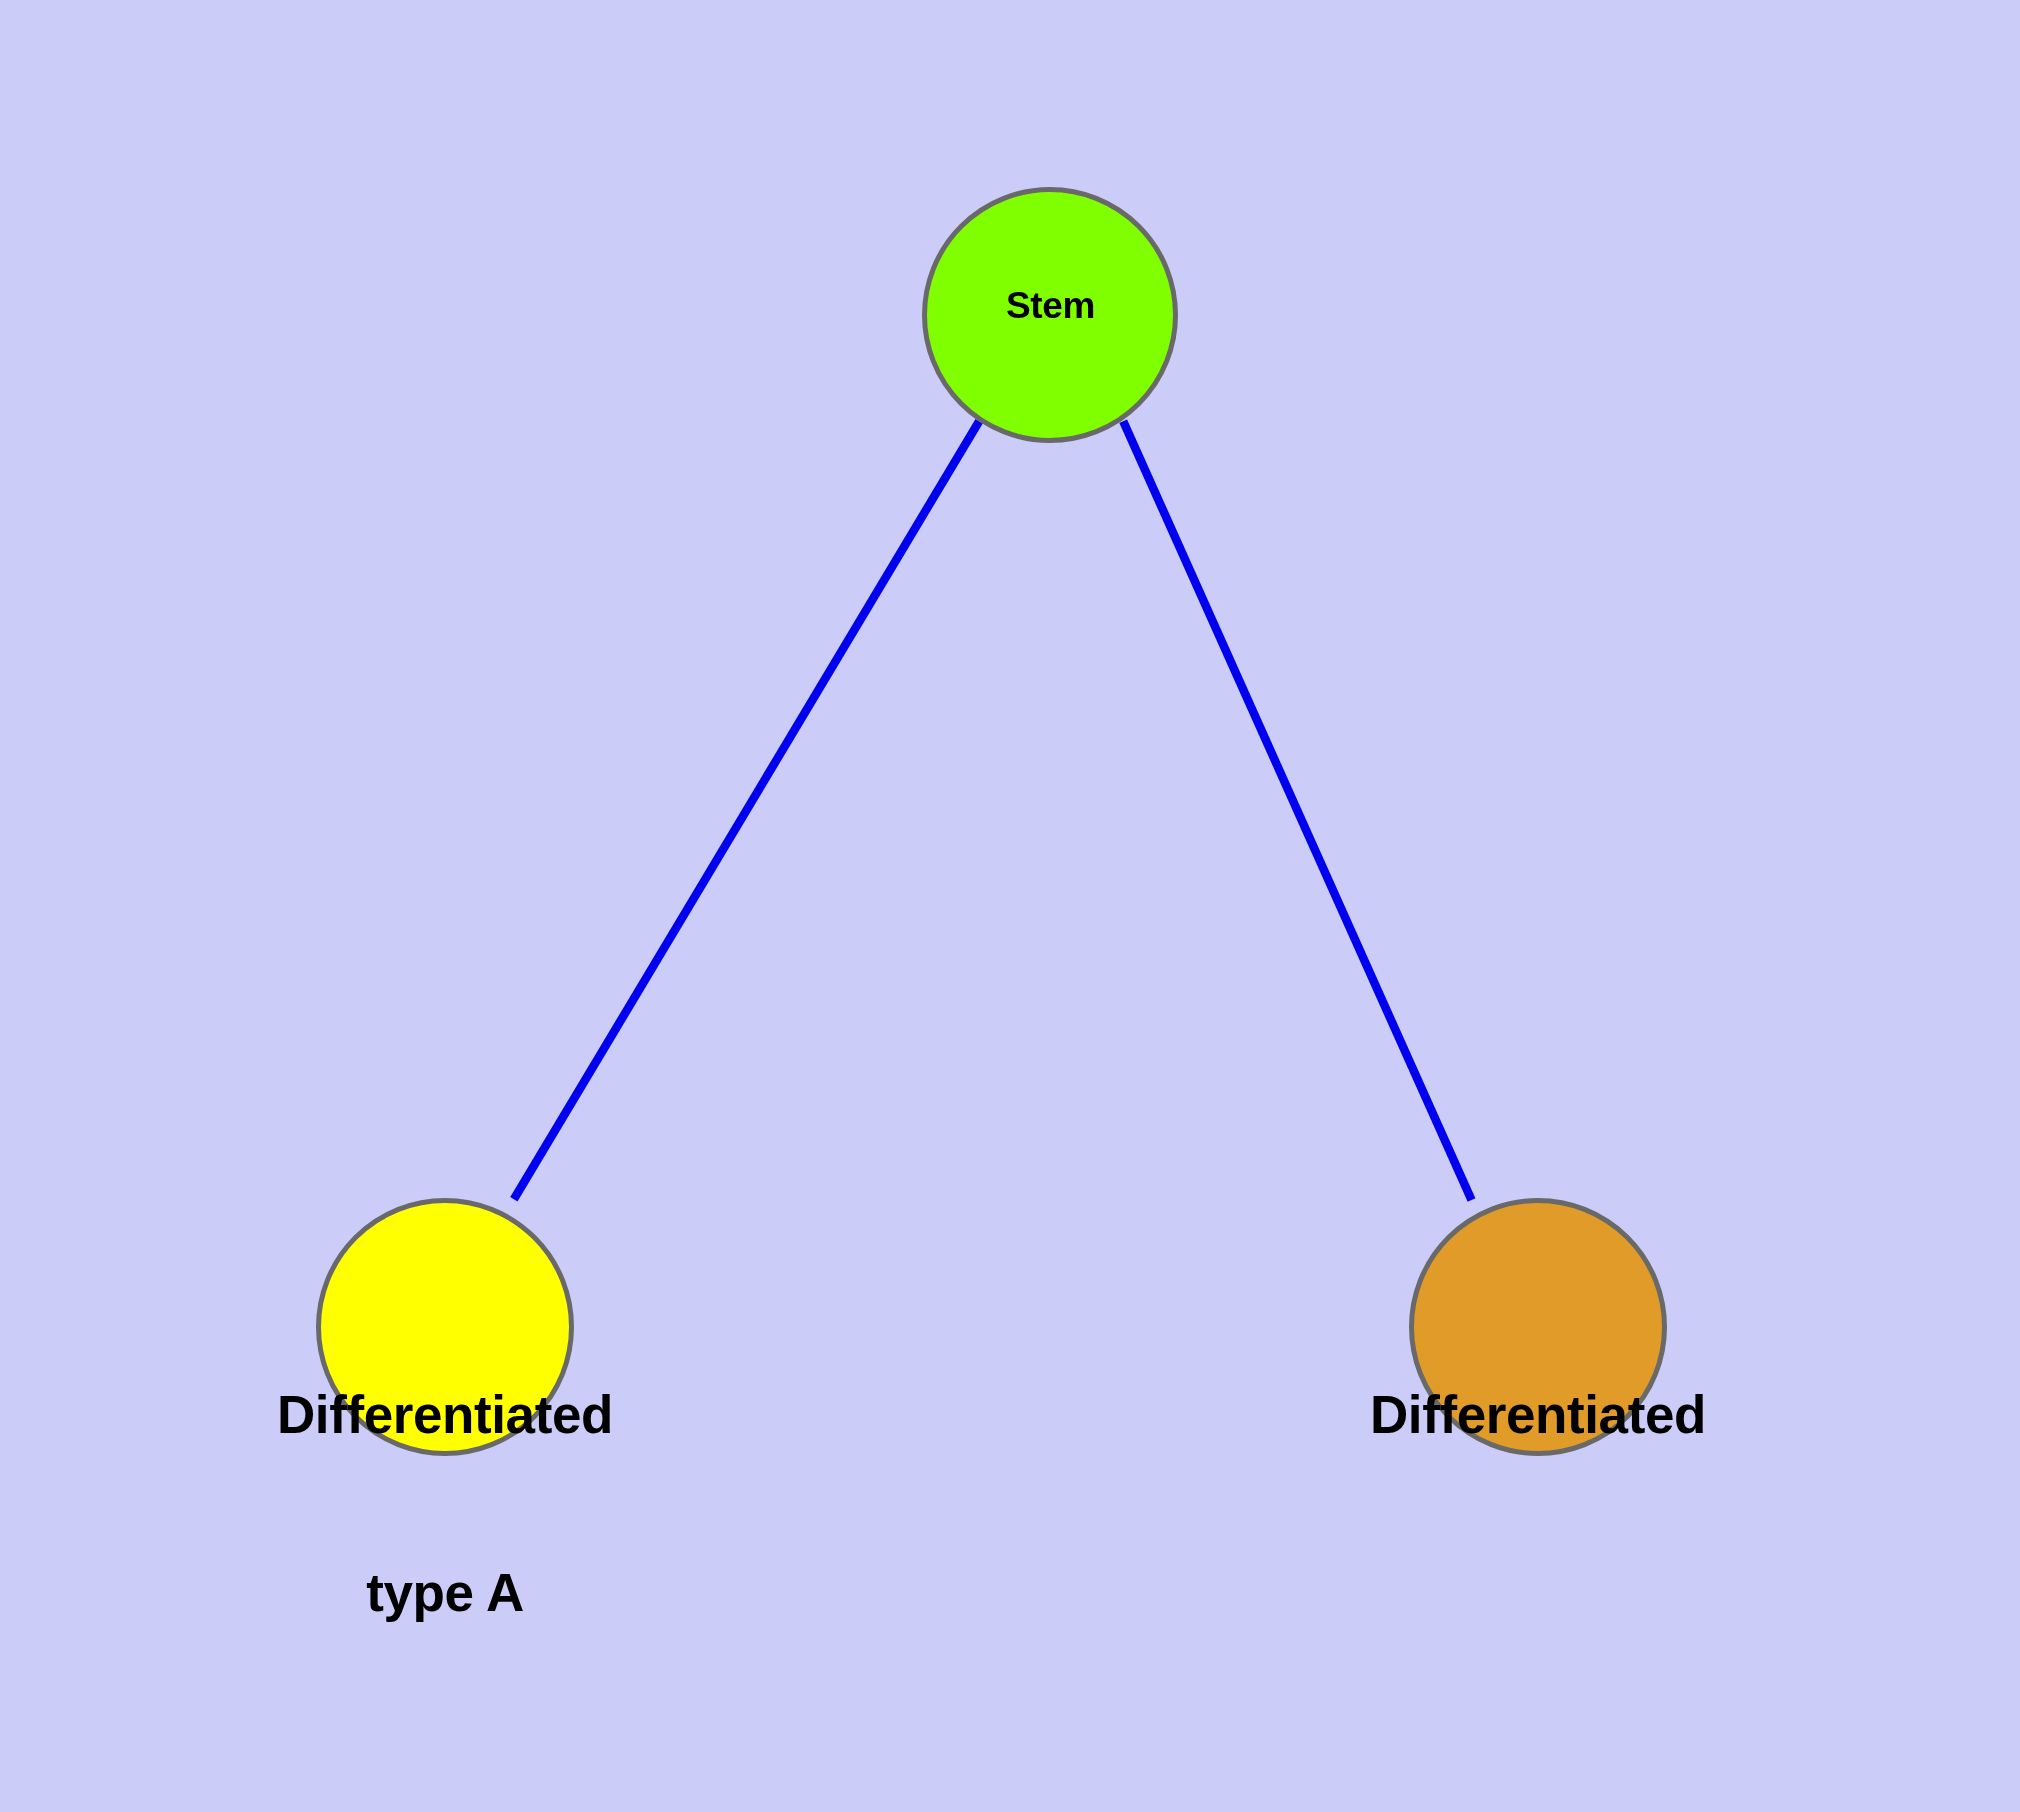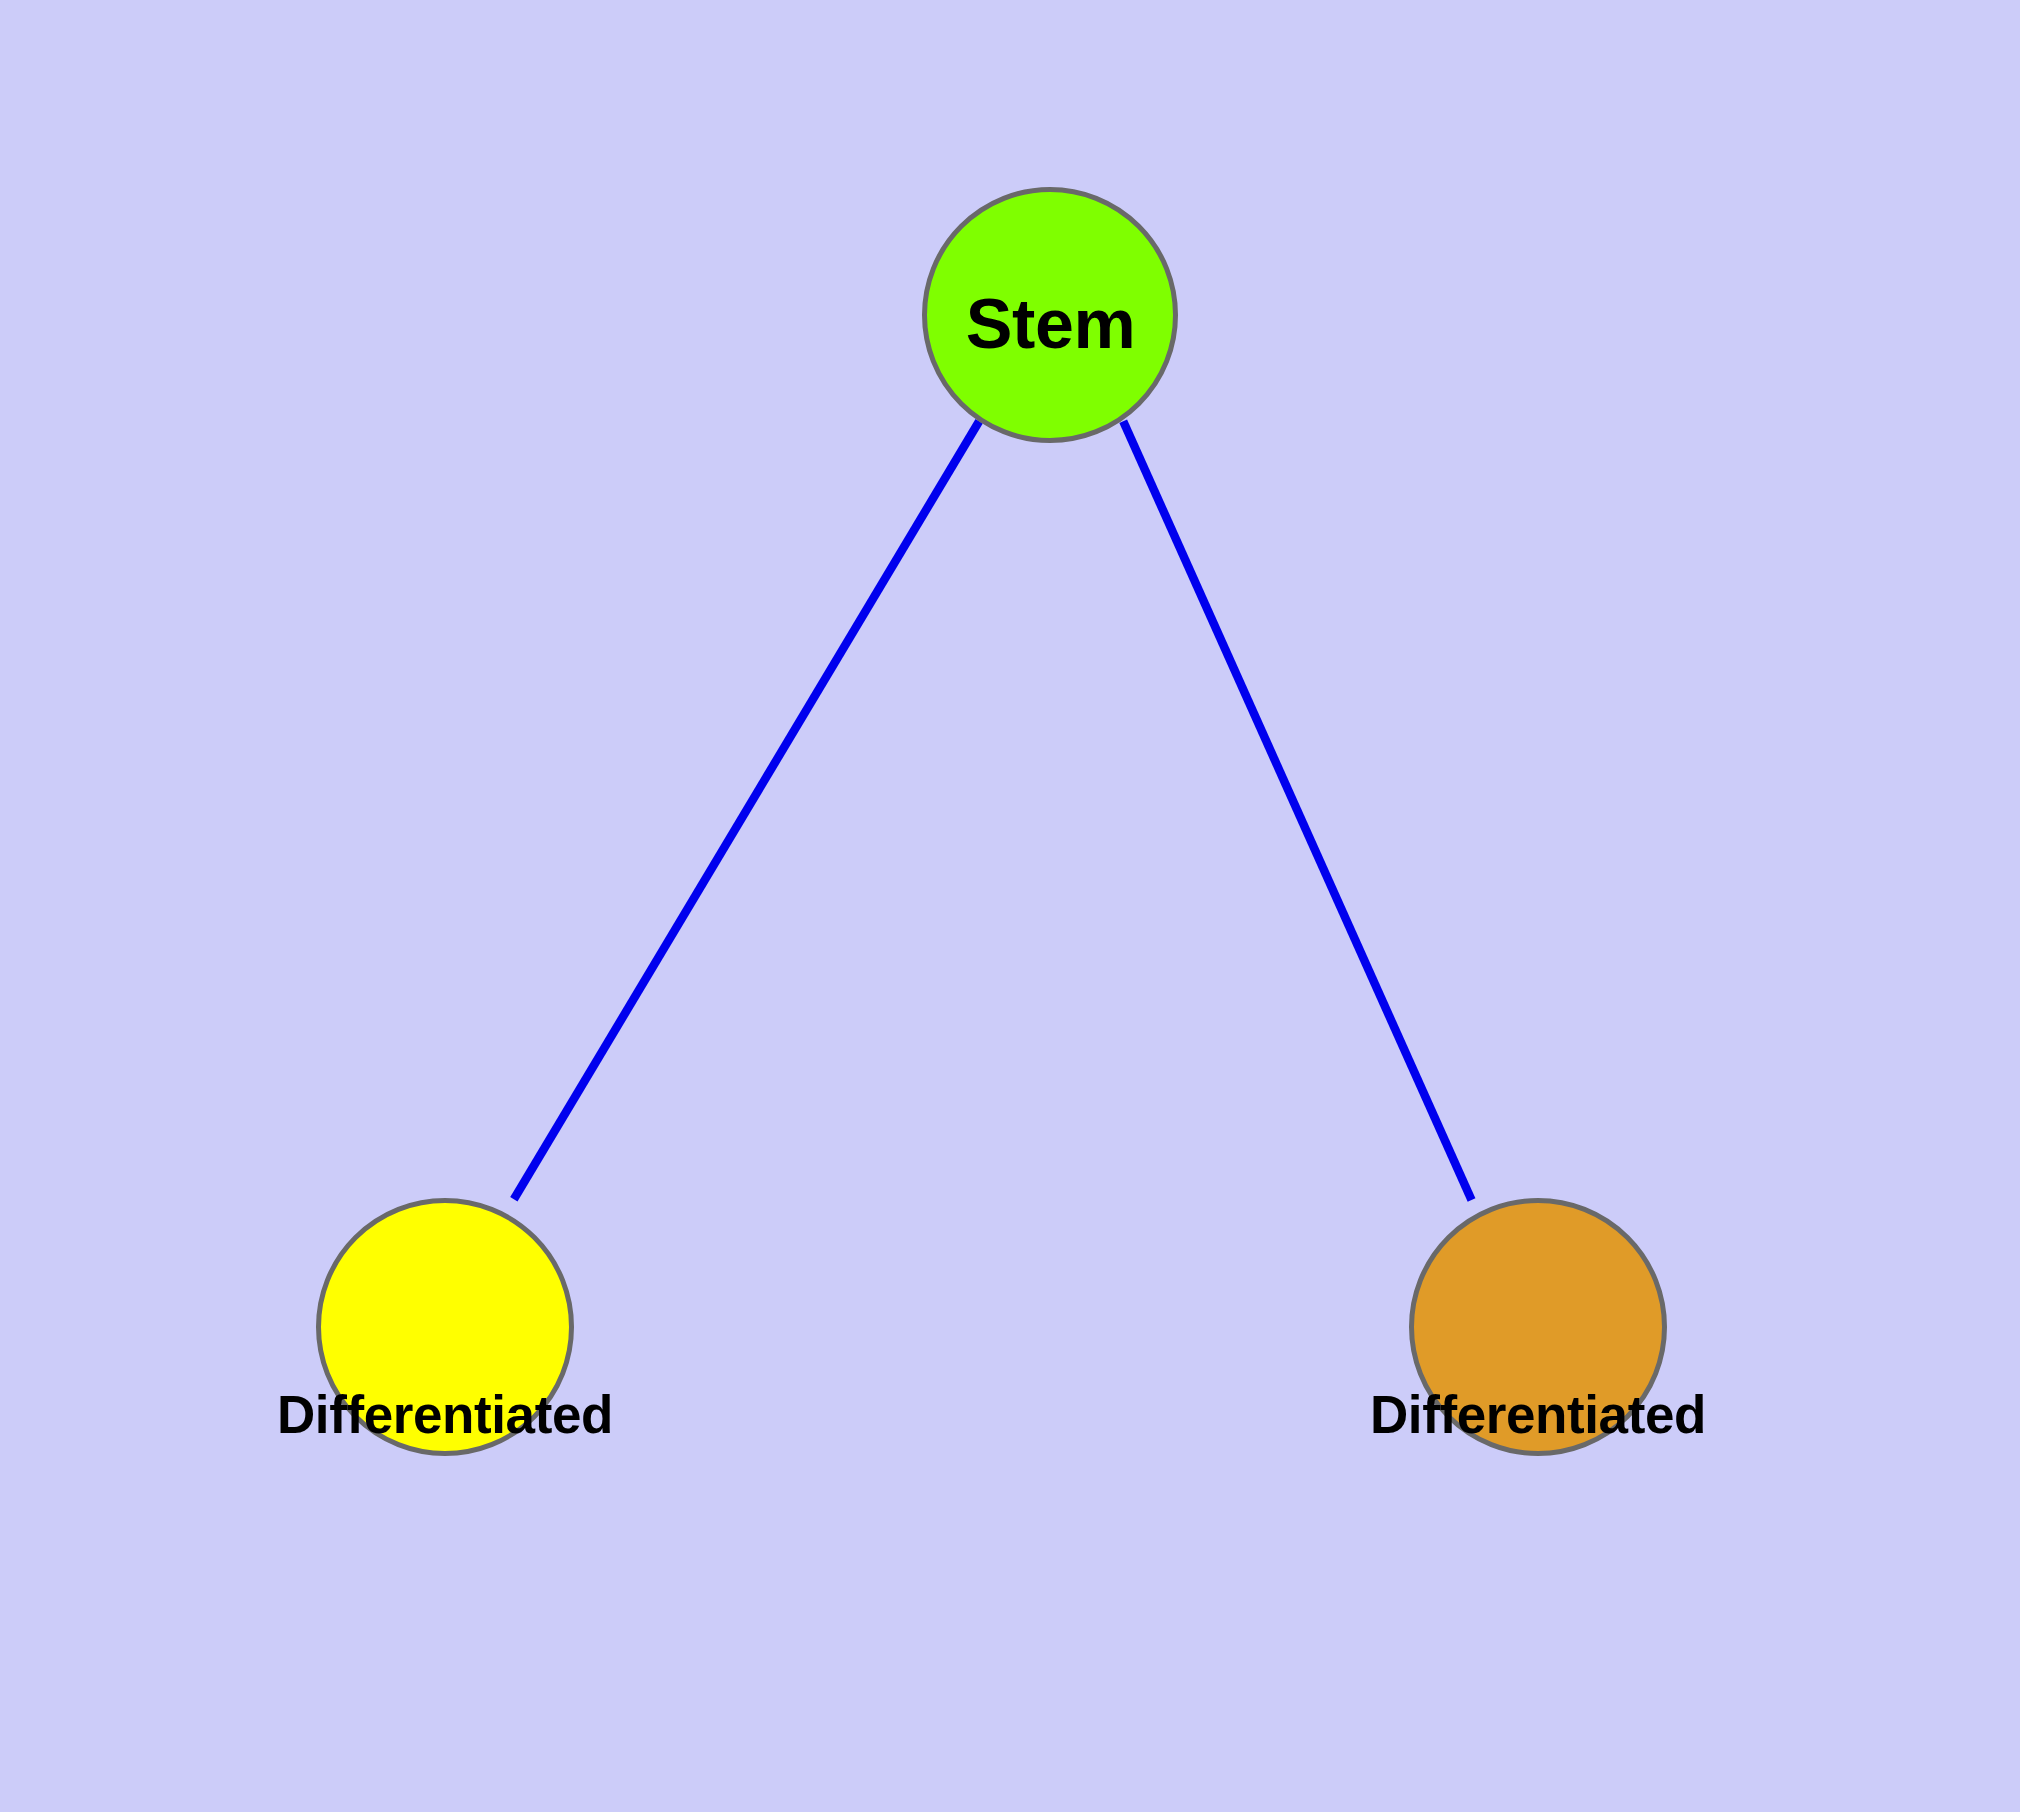--- a/index.html
+++ b/index.html
@@ -51,24 +51,25 @@
     <line x1="1155" y1="497" x2="606" y2="1415" stroke="#0000ee" stroke-width="10" stroke-linecap="butt"></line>
     <line x1="1325" y1="497" x2="1736" y2="1416" stroke="#0000ee" stroke-width="10" stroke-linecap="butt"></line>
   </svg>
 
   <div class="graph-node" style="left:922px; top:187px; width:256px; height:256px; background:#7fff00;"></div>
 
   <div class="graph-node" style="left:316px; top:1198px; width:258px; height:258px; background:#ffff00;"></div>
 
   <div class="graph-node" style="left:1409px; top:1198px; width:258px; height:258px; background:#e09b28;"></div>
 
-  <div class="node-label" style="left:796px; top:285px; width:509px; font-size:70px;">Stem</div>
+  <div class="node-label" style="left:796px; top:285px; width:509px; font-size:37px;">Stem</div>
 
   <div class="node-label" style="left:106px; top:1266px; width:678px; font-size:53px;">
     <div>Differentiated</div>
+    <div>type A</div>
   </div>
 
   <div class="node-label" style="left:1199px; top:1266px; width:678px; font-size:53px;">
     <div>Differentiated</div>
   </div>
 
 </div>
 
 
 </body></html>

